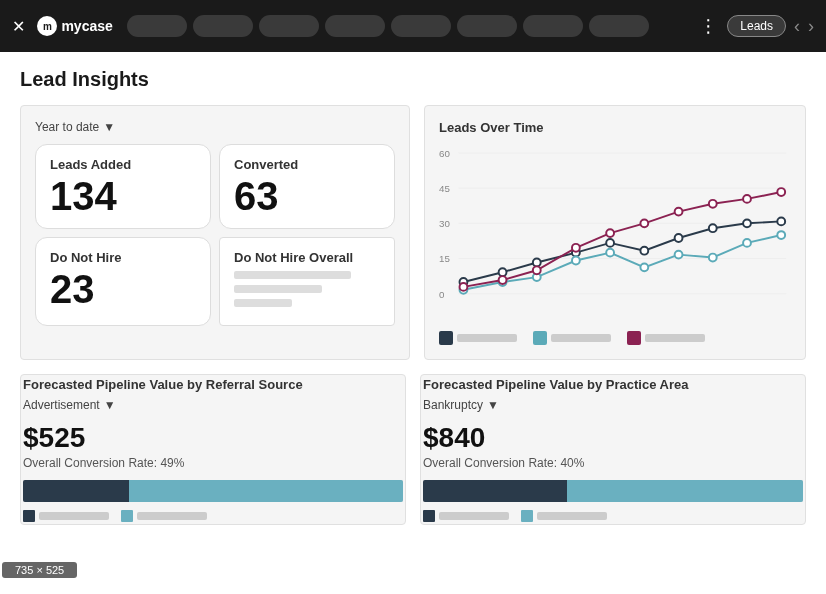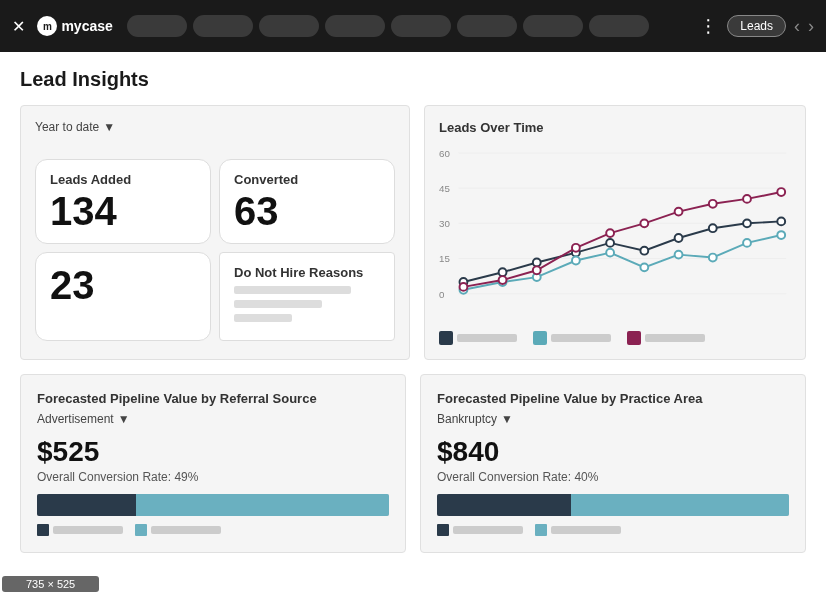--- a/index.html
+++ b/index.html
@@ -42,56 +42,56 @@
     .main { padding: 16px 20px; background: white; min-height: calc(594px - 52px); }
     .page-title { font-size: 20px; font-weight: bold; margin-bottom: 14px; color: #1a1a1a; }
 
     
     .cards-row { display: flex; gap: 14px; margin-bottom: 14px; }
     .card { background: #f5f5f5; border: 1px solid #e0e0e0; border-radius: 4px; padding: 14px; }
     .card-left { width: 390px; }
     .card-right { flex: 1; }
 
     
-    .stat-filter { font-size: 12px; color: #444; margin-bottom: 25px; display: flex; align-items: center; gap: 4px; }
+    .stat-filter { font-size: 12px; color: #444; margin-bottom: 10px; display: flex; align-items: center; gap: 4px; }
     .stat-grid { display: grid; grid-template-columns: 1fr 1fr; gap: 8px; }
     .stat-box { background: white; border: 1px solid #ddd; border-radius: 12px; padding: 12px 14px; }
     .stat-label { font-size: 13px; font-weight: bold; color: #333; margin-bottom: 4px; }
     .stat-value { font-size: 40px; font-weight: bold; color: #111; line-height: 1; }
     .stat-box-reasons { background: white; border: 1px solid #ddd; border-radius: 4px; padding: 12px 14px; }
     .reason-bar { height: 8px; background: #ddd; border-radius: 2px; margin: 6px 0; }
     .reason-bar.w80 { width: 80%; }
     .reason-bar.w60 { width: 60%; }
     .reason-bar.w40 { width: 40%; }
 
     
     .chart-title { font-size: 13px; font-weight: bold; margin-bottom: 8px; color: #333; }
     .chart-area { position: relative; height: 180px; }
     .chart-legend { display: flex; gap: 16px; margin-top: 8px; align-items: center; }
     .legend-item { display: flex; align-items: center; gap: 4px; font-size: 11px; color: #555; }
     .legend-dot { width: 14px; height: 14px; border-radius: 2px; }
 
     
     .bottom-row { display: flex; gap: 14px; }
-    .pipeline-card { flex: 1; background: #f5f5f5; border: 1px solid #e0e0e0; border-radius: 4px; padding: 16px; }
+    .pipeline-card { flex: 1; background: #f5f5f5; border: 1px solid #e0e0e0; border-radius: 4px; padding: 2px; }
     .pipeline-title { font-size: 13px; font-weight: bold; color: #333; margin-bottom: 6px; }
     .pipeline-filter { font-size: 12px; color: #444; margin-bottom: 10px; display: flex; align-items: center; gap: 4px; }
     .pipeline-value { font-size: 28px; font-weight: bold; color: #111; margin-bottom: 2px; }
     .pipeline-rate { font-size: 12px; color: #555; margin-bottom: 10px; }
     .bar-track { height: 22px; background: #ccc; border-radius: 2px; margin-bottom: 8px; overflow: hidden; display: flex; }
     .bar-fill-dark { height: 100%; background: #2a3a4a; }
     .bar-fill-teal { height: 100%; background: #6ab0c0; }
     .bar-legend { display: flex; gap: 12px; align-items: center; }
     .bar-legend-item { display: flex; align-items: center; gap: 4px; font-size: 11px; color: #666; }
     .bar-legend-sq { width: 12px; height: 12px; border-radius: 1px; }
     .bar-legend-text { width: 70px; height: 8px; background: #ccc; border-radius: 2px; display: inline-block; }
 
     svg text { font-family: Arial, sans-serif; }
 
-    .size-badge { position: fixed; bottom: 2px; left: 2px; background: rgba(0,0,0,0.6); color: white; font-size: 11px; padding: 2px 24px; border-radius: 3px; }
+    .size-badge { position: fixed; bottom: 16px; left: 2px; background: rgba(0,0,0,0.6); color: white; font-size: 11px; padding: 2px 13px; border-radius: 3px; }
   </style>
 </head>
 <body>
 
 <div class="top-nav">
   <span class="nav-close">✕</span>
   <div class="nav-logo">
     <div class="nav-logo-icon">m</div>
     <span>mycase</span>
   </div>
@@ -129,25 +129,26 @@
           <div class="stat-label">Leads Added</div>
           <div class="stat-value">134</div>
         </div>
 
         <div class="stat-box">
           <div class="stat-label">Converted</div>
           <div class="stat-value">63</div>
         </div>
 
         <div class="stat-box">
+          <div class="stat-label">Do Not Hire</div>
           <div class="stat-value">23</div>
         </div>
 
         <div class="stat-box-reasons">
-          <div class="stat-label">Do Not Hire Reasons</div>
+          <div class="stat-label">Do Not Hire Overall</div>
           <div class="reason-bar w80"></div>
           <div class="reason-bar w60"></div>
           <div class="reason-bar w40"></div>
         </div>
       </div>
     </div>
 
     <div class="card card-right">
       <div class="chart-title">Leads Over Time</div>
       <div class="chart-area">

